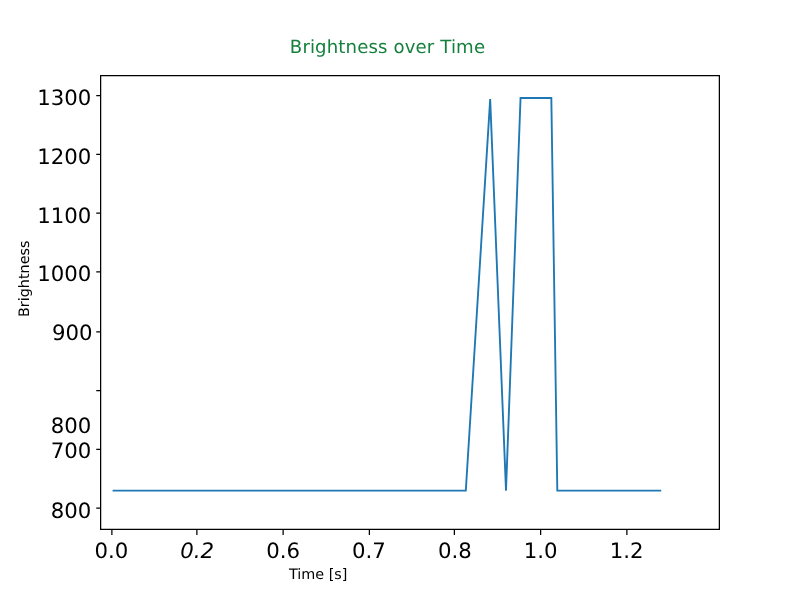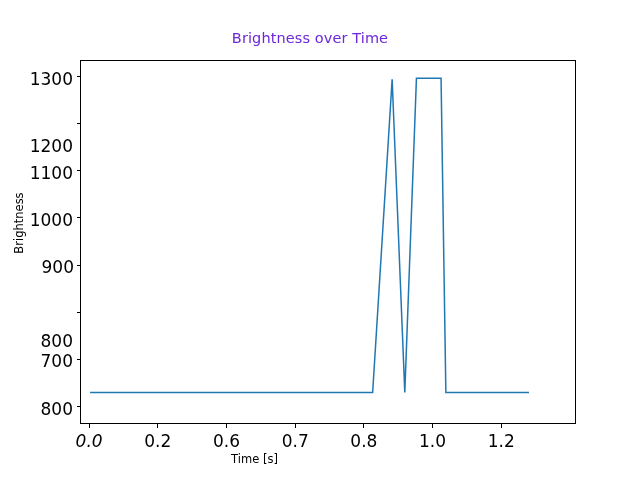--- a/index.html
+++ b/index.html
@@ -20,21 +20,21 @@
     height: 480px;
     background: #ffffff;
   }
   #chart-title {
     position: absolute;
     left: 0;
     top: 30px;
     width: 620px;
     text-align: center;
     font-size: 14.5px;
-    color: #6d28d9;
+    color: #15803d;
     letter-spacing: 0.1px;
   }
   #plot-area {
     position: absolute;
     left: 80px;
     top: 60px;
     width: 496px;
     height: 364px;
     box-sizing: border-box;
     border: 1.1px solid #000000;
@@ -131,26 +131,26 @@
       <div class="tick-mark xtick-mark" style="left: 432.093px;"></div>
       <div class="tick-mark xtick-mark" style="left: 500.791px;"></div>
     </div>
   <div id="ytick-labels-layer">
       <div class="tick-label ytick-label" style="top: 398.554px; right: 567px;">800</div>
       <div class="tick-label ytick-label" style="top: 351.404px; right: 567px;">700</div>
       <div class="tick-label ytick-label" style="top: 304.254px; right: 567px; margin-top: 27px;">800</div>
       <div class="tick-label ytick-label" style="top: 257.104px; right: 566px;">900</div>
       <div class="tick-label ytick-label" style="top: 209.953px; right: 567px;">1000</div>
       <div class="tick-label ytick-label" style="top: 162.803px; right: 567px;">1100</div>
-      <div class="tick-label ytick-label" style="top: 115.653px; right: 567px; margin-top: 20px;">1200</div>
+      <div class="tick-label ytick-label" style="top: 115.653px; right: 567px;">1200</div>
       <div class="tick-label ytick-label" style="top: 68.5026px; right: 567px;">1300</div>
     </div>
   <div id="xtick-labels-layer">
-      <div class="tick-label xtick-label" style="left: 59.1025px; width: 60px; top: 431px; font-style: italic;">0.0</div>
-      <div class="tick-label xtick-label" style="left: 127.801px; width: 60px; top: 431px;">0.2</div>
+      <div class="tick-label xtick-label" style="left: 59.1025px; width: 60px; top: 431px;">0.0</div>
+      <div class="tick-label xtick-label" style="left: 127.801px; width: 60px; top: 431px; font-style: italic;">0.2</div>
       <div class="tick-label xtick-label" style="left: 196.499px; width: 60px; top: 431px;">0.6</div>
       <div class="tick-label xtick-label" style="left: 265.197px; width: 60px; top: 431px;">0.7</div>
       <div class="tick-label xtick-label" style="left: 333.895px; width: 60px; top: 431px;">0.8</div>
       <div class="tick-label xtick-label" style="left: 402.593px; width: 60px; top: 431px;">1.0</div>
       <div class="tick-label xtick-label" style="left: 471.291px; width: 60px; top: 431px;">1.2</div>
     </div>
 
   <div class="axis-label" id="xlabel">Time [s]</div>
   <div class="axis-label" id="ylabel">Brightness</div>
 

